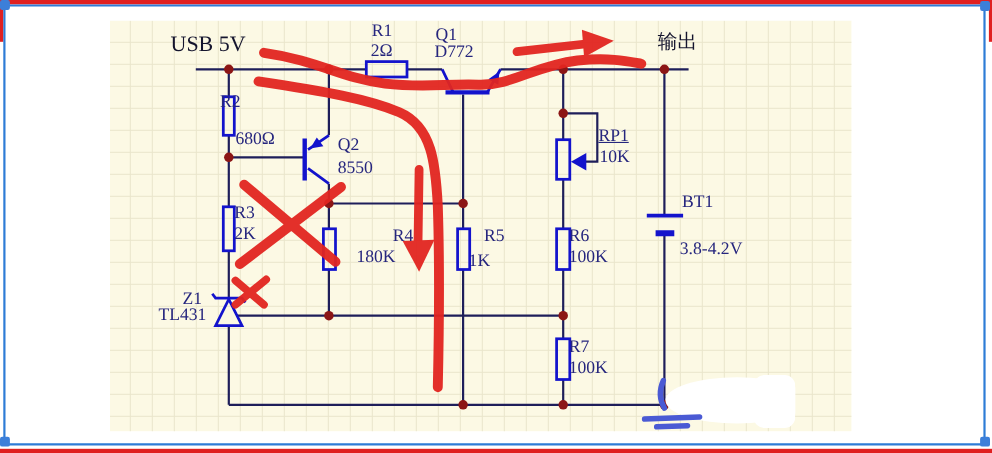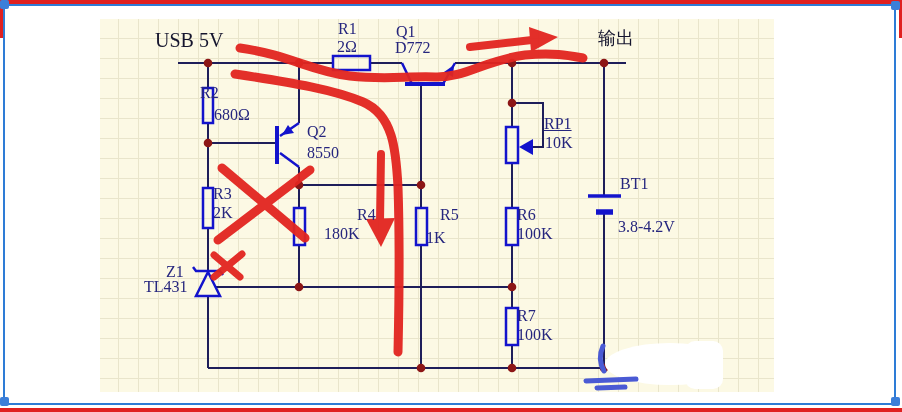--- a/index.html
+++ b/index.html
@@ -159,21 +159,21 @@
   </svg>
 
   <div class="lbl net-lbl" style="left:55px;top:11px;">USB 5V</div>
   <div class="lbl net-lbl" style="left:498px;top:10px;font-size:18px;">输出</div>
 
   <div class="lbl" style="left:238px;top:2px;">R1</div>
   <div class="lbl" style="left:237px;top:20px;">2Ω</div>
   <div class="lbl" style="left:296px;top:5px;">Q1</div>
   <div class="lbl" style="left:295px;top:21px;">D772</div>
   <div class="lbl" style="left:100px;top:66px;">R2</div>
-  <div class="lbl" style="left:114px;top:88px;">680Ω</div>
+  <div class="lbl" style="left:114px;top:100px;">680Ω</div>
   <div class="lbl" style="left:207px;top:105px;">Q2</div>
   <div class="lbl" style="left:207px;top:126px;">8550</div>
   <div class="lbl" style="left:113px;top:167px;">R3</div>
   <div class="lbl" style="left:113px;top:186px;">2K</div>
   <div class="lbl" style="left:213px;top:188px;margin-left:44px;">R4</div>
   <div class="lbl" style="left:224px;top:207px;">180K</div>
   <div class="lbl" style="left:340px;top:188px;">R5</div>
   <div class="lbl" style="left:326px;top:211px;">1K</div>
   <div class="lbl" style="left:444px;top:97px;text-decoration:underline;">RP1</div>
   <div class="lbl" style="left:445px;top:116px;">10K</div>

